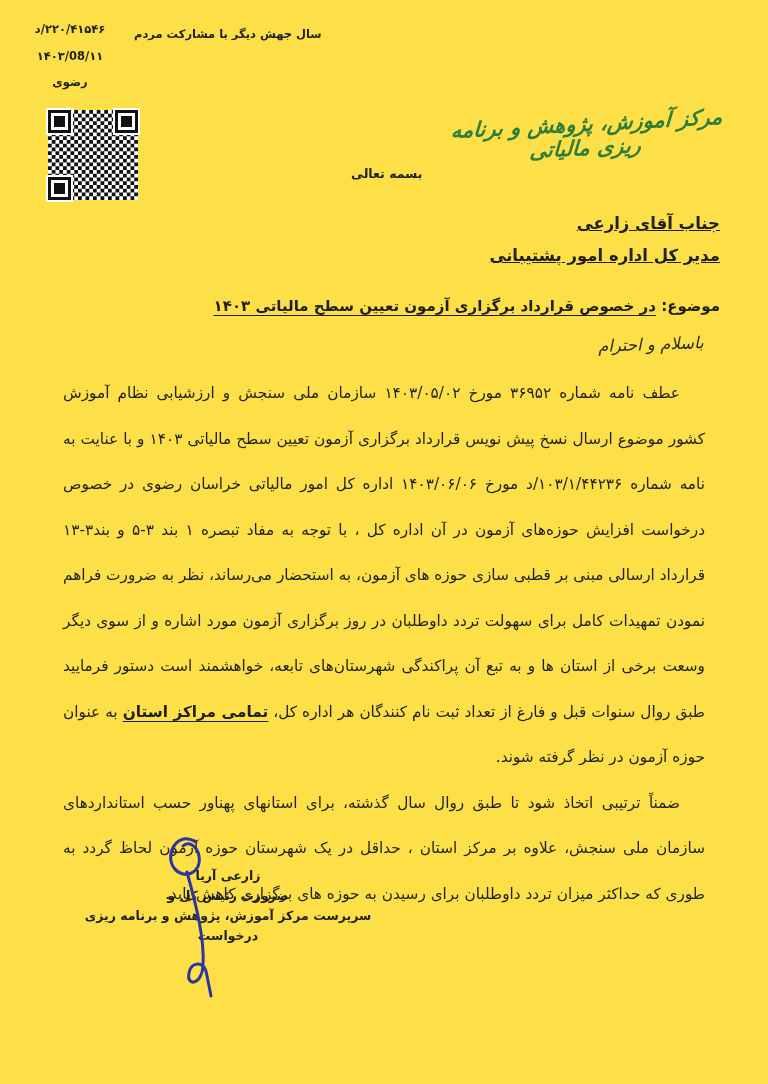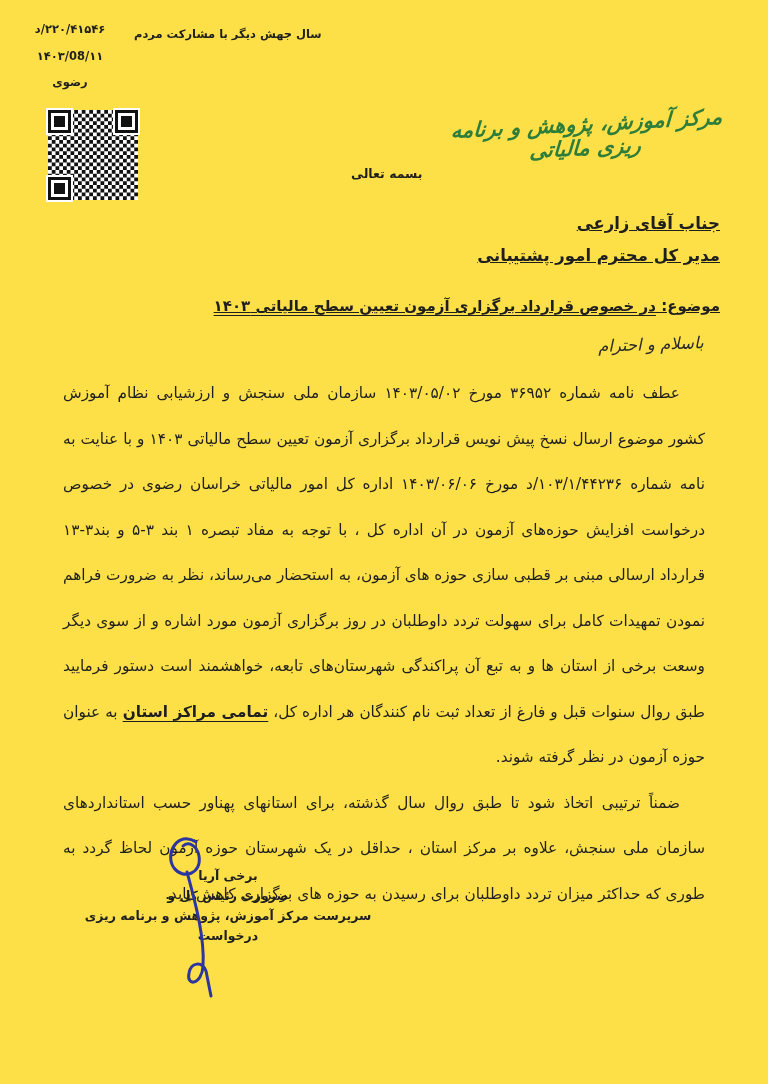--- a/index.html
+++ b/index.html
@@ -27,21 +27,21 @@
             text-align:center;font-size:21px;font-weight:bold;font-style:italic;
             transform:rotate(-3deg) skewX(-6deg);letter-spacing:-0.5px;}
   
   .besm{position:absolute;left:336px;top:166px;direction:rtl;
         font-weight:bold;font-size:12.5px;margin-left:15px;}
   
   .recipient{position:absolute;right:48px;top:208px;direction:rtl;
              text-align:right;font-weight:bold;font-size:16.5px;line-height:32px;text-decoration:underline;}
   
   .subject{position:absolute;right:48px;top:297px;direction:rtl;text-align:center;
-           font-weight:bold;font-size:15px;text-decoration:underline;}
+           font-weight:bold;font-size:15px;}
   .subject .u{text-decoration:underline;text-underline-offset:4px;}
   
   .greeting{position:absolute;right:64px;top:335px;direction:rtl;
             font-style:italic;font-size:16.5px;transform:rotate(-2deg);color:#2a2a2a;}
   
   .body-text{position:absolute;left:63px;right:63px;top:371px;direction:rtl;
              text-align:justify;font-size:15.3px;line-height:45.5px;}
   .body-text p{margin:0;text-indent:25px;}
   .body-text .emph{font-weight:bold;text-decoration:underline;text-underline-offset:4px;}
   
@@ -67,34 +67,34 @@
     <i class="tr"></i>
     <i class="bl"></i>
   </div>
 
   <div class="org-logo" style="color:#2e7d3a">مرکز آموزش، پژوهش و برنامه ریزی مالیاتی</div>
 
   <div class="besm">بسمه تعالی</div>
 
   <div class="recipient">
     <div>جناب آقای زارعی</div>
-    <div>مدیر کل محترم امور پشتیبانی</div>
+    <div>مدیر کل اداره امور پشتیبانی</div>
   </div>
 
   <div class="subject"><span>موضوع: </span><span class="u">در خصوص قرارداد برگزاری آزمون تعیین سطح مالیاتی ۱۴۰۳</span></div>
 
   <div class="greeting">باسلام و احترام</div>
 
   <div class="body-text">
     <p><span>عطف نامه شماره ۳۶۹۵۲ مورخ ۱۴۰۳/۰۵/۰۲ سازمان ملی سنجش و ارزشیابی نظام آموزش کشور موضوع ارسال نسخ پیش نویس قرارداد برگزاری آزمون تعیین سطح مالیاتی ۱۴۰۳ و با عنایت به نامه شماره ۱۰۳/۱/۴۴۲۳۶/د مورخ ۱۴۰۳/۰۶/۰۶ اداره کل امور مالیاتی خراسان رضوی در خصوص درخواست افزایش حوزه‌های آزمون در آن اداره کل ، با توجه به مفاد تبصره ۱ بند ۳-۵ و بند۳-۱۳ قرارداد ارسالی مبنی بر قطبی سازی حوزه های آزمون، به استحضار می‌رساند، نظر به ضرورت فراهم نمودن تمهیدات کامل برای سهولت تردد داوطلبان در روز برگزاری آزمون مورد اشاره  و از سوی دیگر وسعت برخی از استان ها و به تبع آن پراکندگی شهرستان‌های تابعه، خواهشمند است دستور فرمایید طبق روال سنوات قبل و فارغ از تعداد ثبت نام کنندگان هر اداره کل، </span><span class="emph">تمامی مراکز استان</span><span> به عنوان حوزه آزمون در نظر گرفته شوند.</span></p>
     <p>ضمناً ترتیبی اتخاذ شود تا طبق روال سال گذشته، برای استانهای پهناور حسب استانداردهای سازمان ملی سنجش، علاوه بر مرکز استان ، حداقل در یک شهرستان حوزه آزمون لحاظ گردد به طوری که حداکثر میزان تردد داوطلبان برای رسیدن به حوزه های برگزاری کاهش یابد.</p>
   </div>
 
   <div class="sig-block">
-    <div>برخی آریا</div>
+    <div>زارعی آریا</div>
     <div>ضرورت رئیس کل و</div>
     <div>سرپرست مرکز آموزش، پژوهش و برنامه ریزی درخواست</div>
   </div>
 
   <svg class="sig-scribble" viewBox="0 0 66 166">
     <path d="M40 8 C22 -4 8 20 18 34 C27 46 46 40 43 22 C41 11 32 7 27 12
              M31 38 C38 64 49 102 47 132 C46 151 30 153 33 139 C35 128 46 127 50 137
              L55 162" fill="none" stroke="#2c35a0" stroke-width="3" stroke-linecap="round" stroke-linejoin="round"></path>
   </svg>
 

